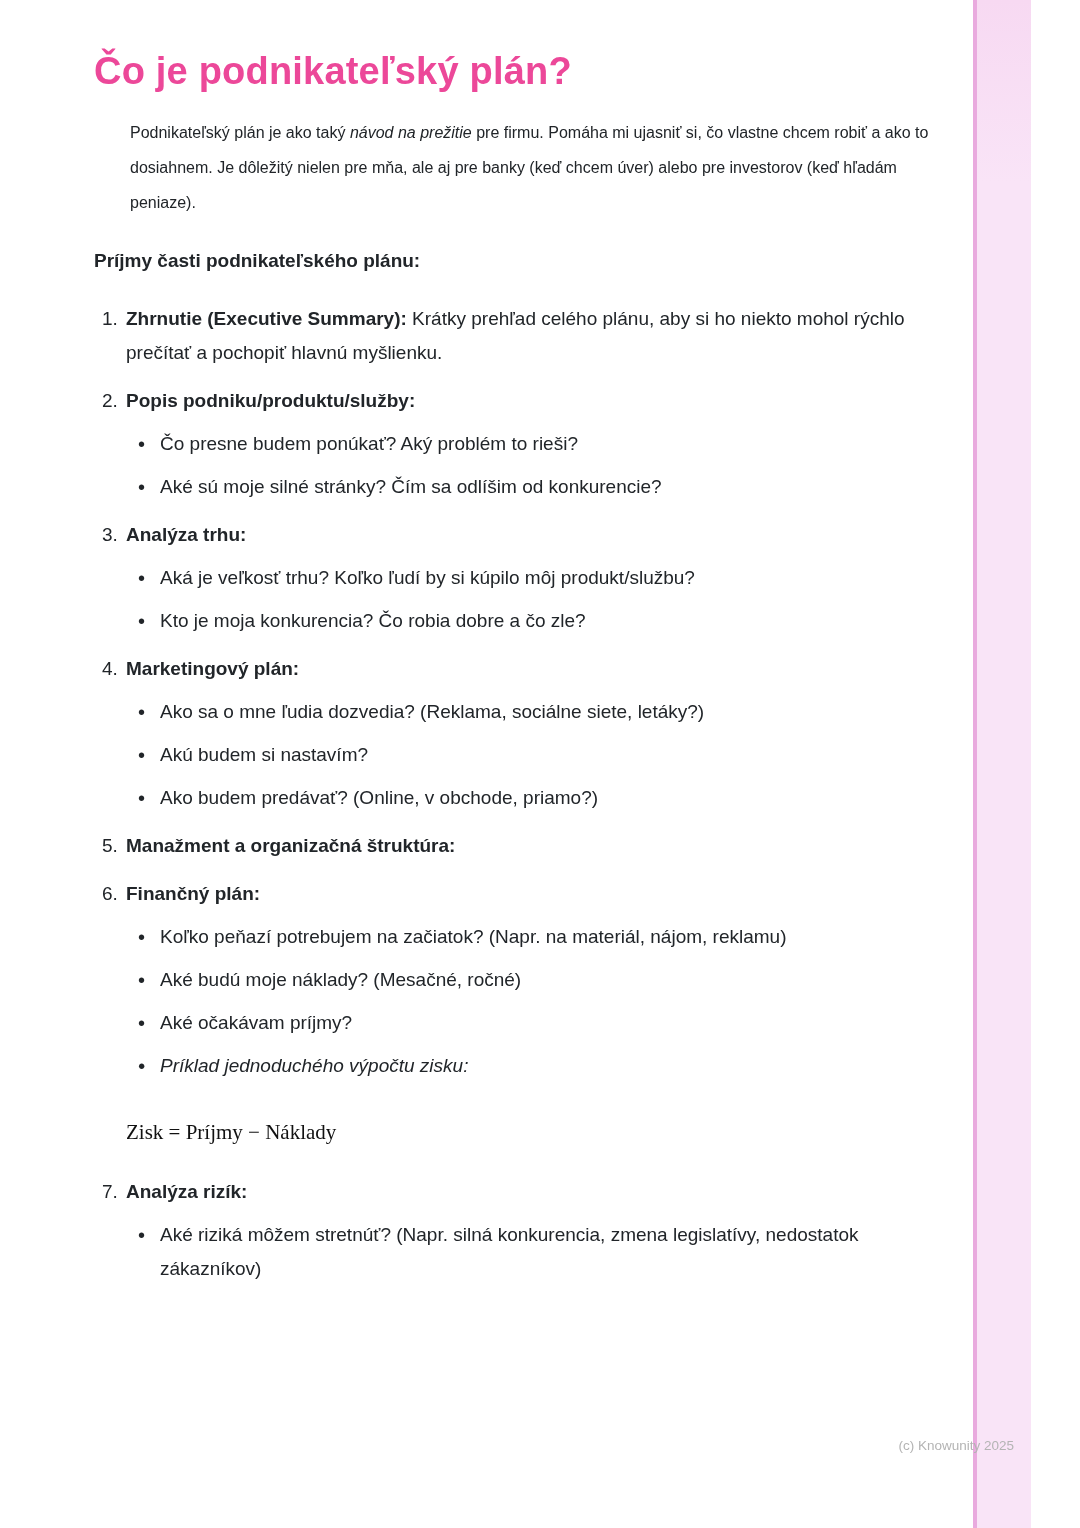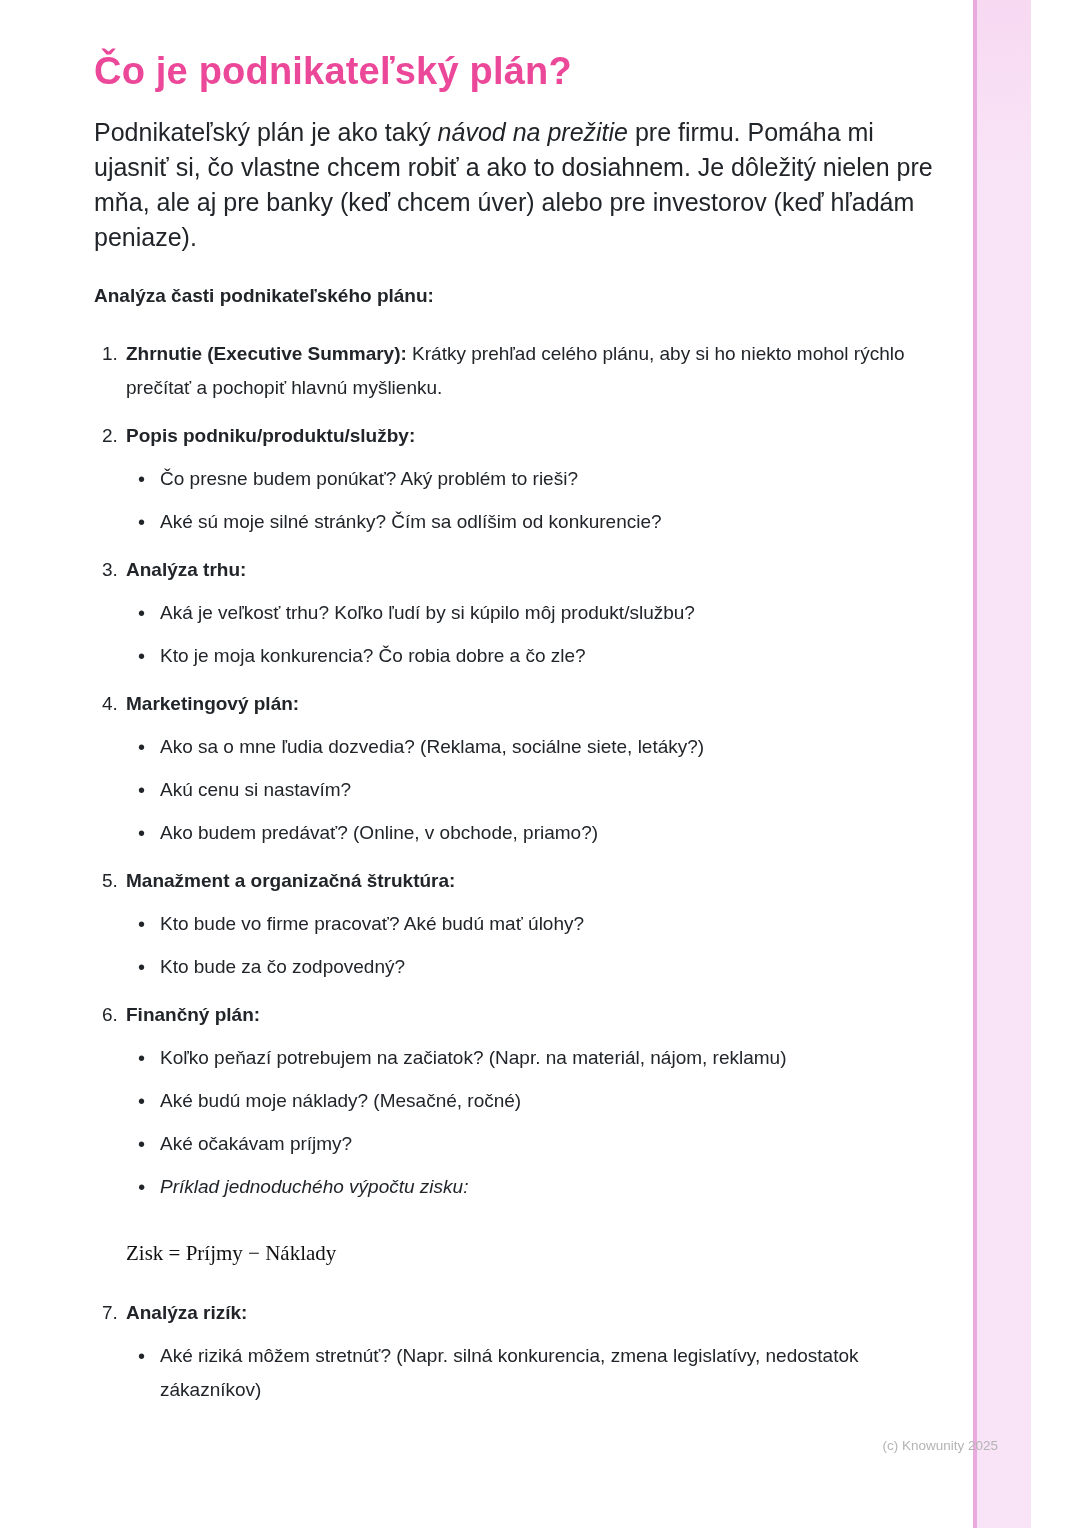--- a/index.html
+++ b/index.html
@@ -35,23 +35,24 @@
 
   .page-title {
     font-size: 38px;
     font-weight: 700;
     color: #ec4899;
     margin-bottom: 22px;
     letter-spacing: 0.2px;
   }
 
   .intro {
-    font-size: 25px;
+    font-size: 16px;
     line-height: 35px;
     margin-bottom: 24px;
+    margin-left: 36px;
   }
   .intro .it { font-style: italic; }
 
   .sections-heading {
     font-size: 19px;
     font-weight: 700;
     line-height: 34px;
     margin-bottom: 24px;
   }
 
@@ -93,37 +94,37 @@
     font-family: "Liberation Serif", "DejaVu Serif", serif;
     font-size: 21px;
     text-align: left;
     margin: 32px 0 26px 0;
     color: #111111;
   }
 
   .footer-credit {
     position: absolute;
     top: 1438px;
-    right: 82px;
+    right: 66px;
     font-size: 13.5px;
     color: #b4b4b4;
     z-index: 3;
   }
 </style>
 </head>
 <body>
 
 <div class="stripe"></div>
 
 <div class="content">
   <h1 class="page-title">Čo je podnikateľský plán?</h1>
 
   <p class="intro"><span>Podnikateľský plán je ako taký </span><span class="it">návod na prežitie</span><span> pre firmu. Pomáha mi ujasniť si, čo vlastne chcem robiť a ako to dosiahnem. Je dôležitý nielen pre mňa, ale aj pre banky (keď chcem úver) alebo pre investorov (keď hľadám peniaze).</span></p>
 
-  <div class="sections-heading">Analýza časti podnikateľského plánu:</div>
+  <div class="sections-heading">Príjmy časti podnikateľského plánu:</div>
 
   <div id="list-root">
       <div class="item">
         <div class="item-head"><span class="num">1.</span><span class="label">Zhrnutie (Executive Summary):</span><span class="rest"> Krátky prehľad celého plánu, aby si ho niekto mohol rýchlo prečítať a pochopiť hlavnú myšlienku.</span></div>
       </div>
       <div class="item">
         <div class="item-head"><span class="num">2.</span><span class="label">Popis podniku/produktu/služby:</span></div>
         <ul class="bullets">
           <li>Čo presne budem ponúkať? Aký problém to rieši?</li>
           <li>Aké sú moje silné stránky? Čím sa odlíšim od konkurencie?</li>
@@ -133,30 +134,26 @@
         <div class="item-head"><span class="num">3.</span><span class="label">Analýza trhu:</span></div>
         <ul class="bullets">
           <li>Aká je veľkosť trhu? Koľko ľudí by si kúpilo môj produkt/službu?</li>
           <li>Kto je moja konkurencia? Čo robia dobre a čo zle?</li>
         </ul>
       </div>
       <div class="item">
         <div class="item-head"><span class="num">4.</span><span class="label">Marketingový plán:</span></div>
         <ul class="bullets">
           <li>Ako sa o mne ľudia dozvedia? (Reklama, sociálne siete, letáky?)</li>
-          <li>Akú cenu si nastavím?</li>
+          <li>Akú budem si nastavím?</li>
           <li>Ako budem predávať? (Online, v obchode, priamo?)</li>
         </ul>
       </div>
       <div class="item">
         <div class="item-head"><span class="num">5.</span><span class="label">Manažment a organizačná štruktúra:</span></div>
-        <ul class="bullets">
-          <li>Kto bude vo firme pracovať? Aké budú mať úlohy?</li>
-          <li>Kto bude za čo zodpovedný?</li>
-        </ul>
       </div>
       <div class="item">
         <div class="item-head"><span class="num">6.</span><span class="label">Finančný plán:</span></div>
         <ul class="bullets">
           <li>Koľko peňazí potrebujem na začiatok? (Napr. na materiál, nájom, reklamu)</li>
           <li>Aké budú moje náklady? (Mesačné, ročné)</li>
           <li>Aké očakávam príjmy?</li>
           <li class="italic">Príklad jednoduchého výpočtu zisku:</li>
         </ul>
         <div class="formula">Zisk = Príjmy − Náklady</div>

